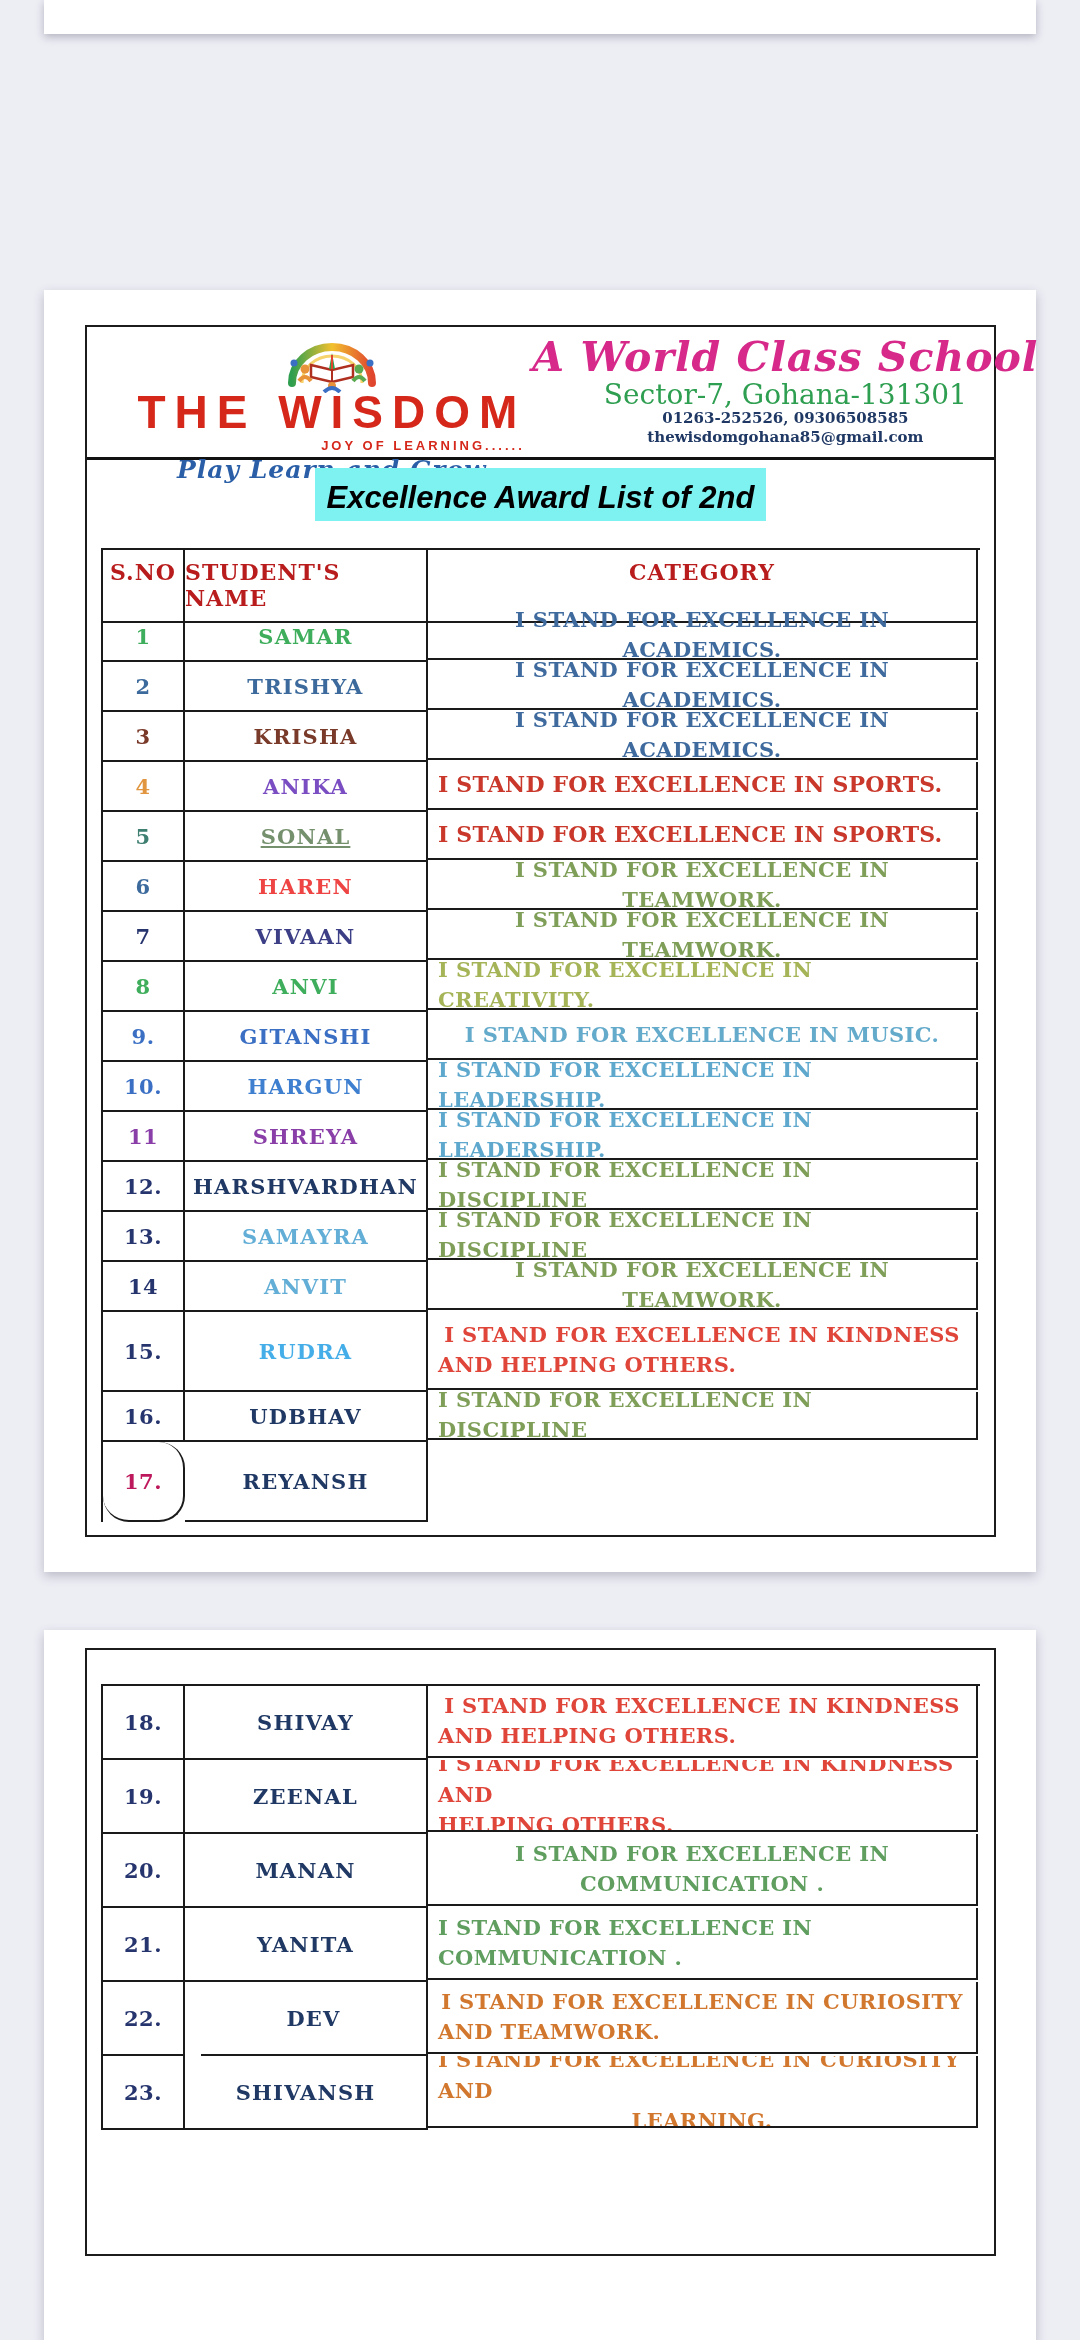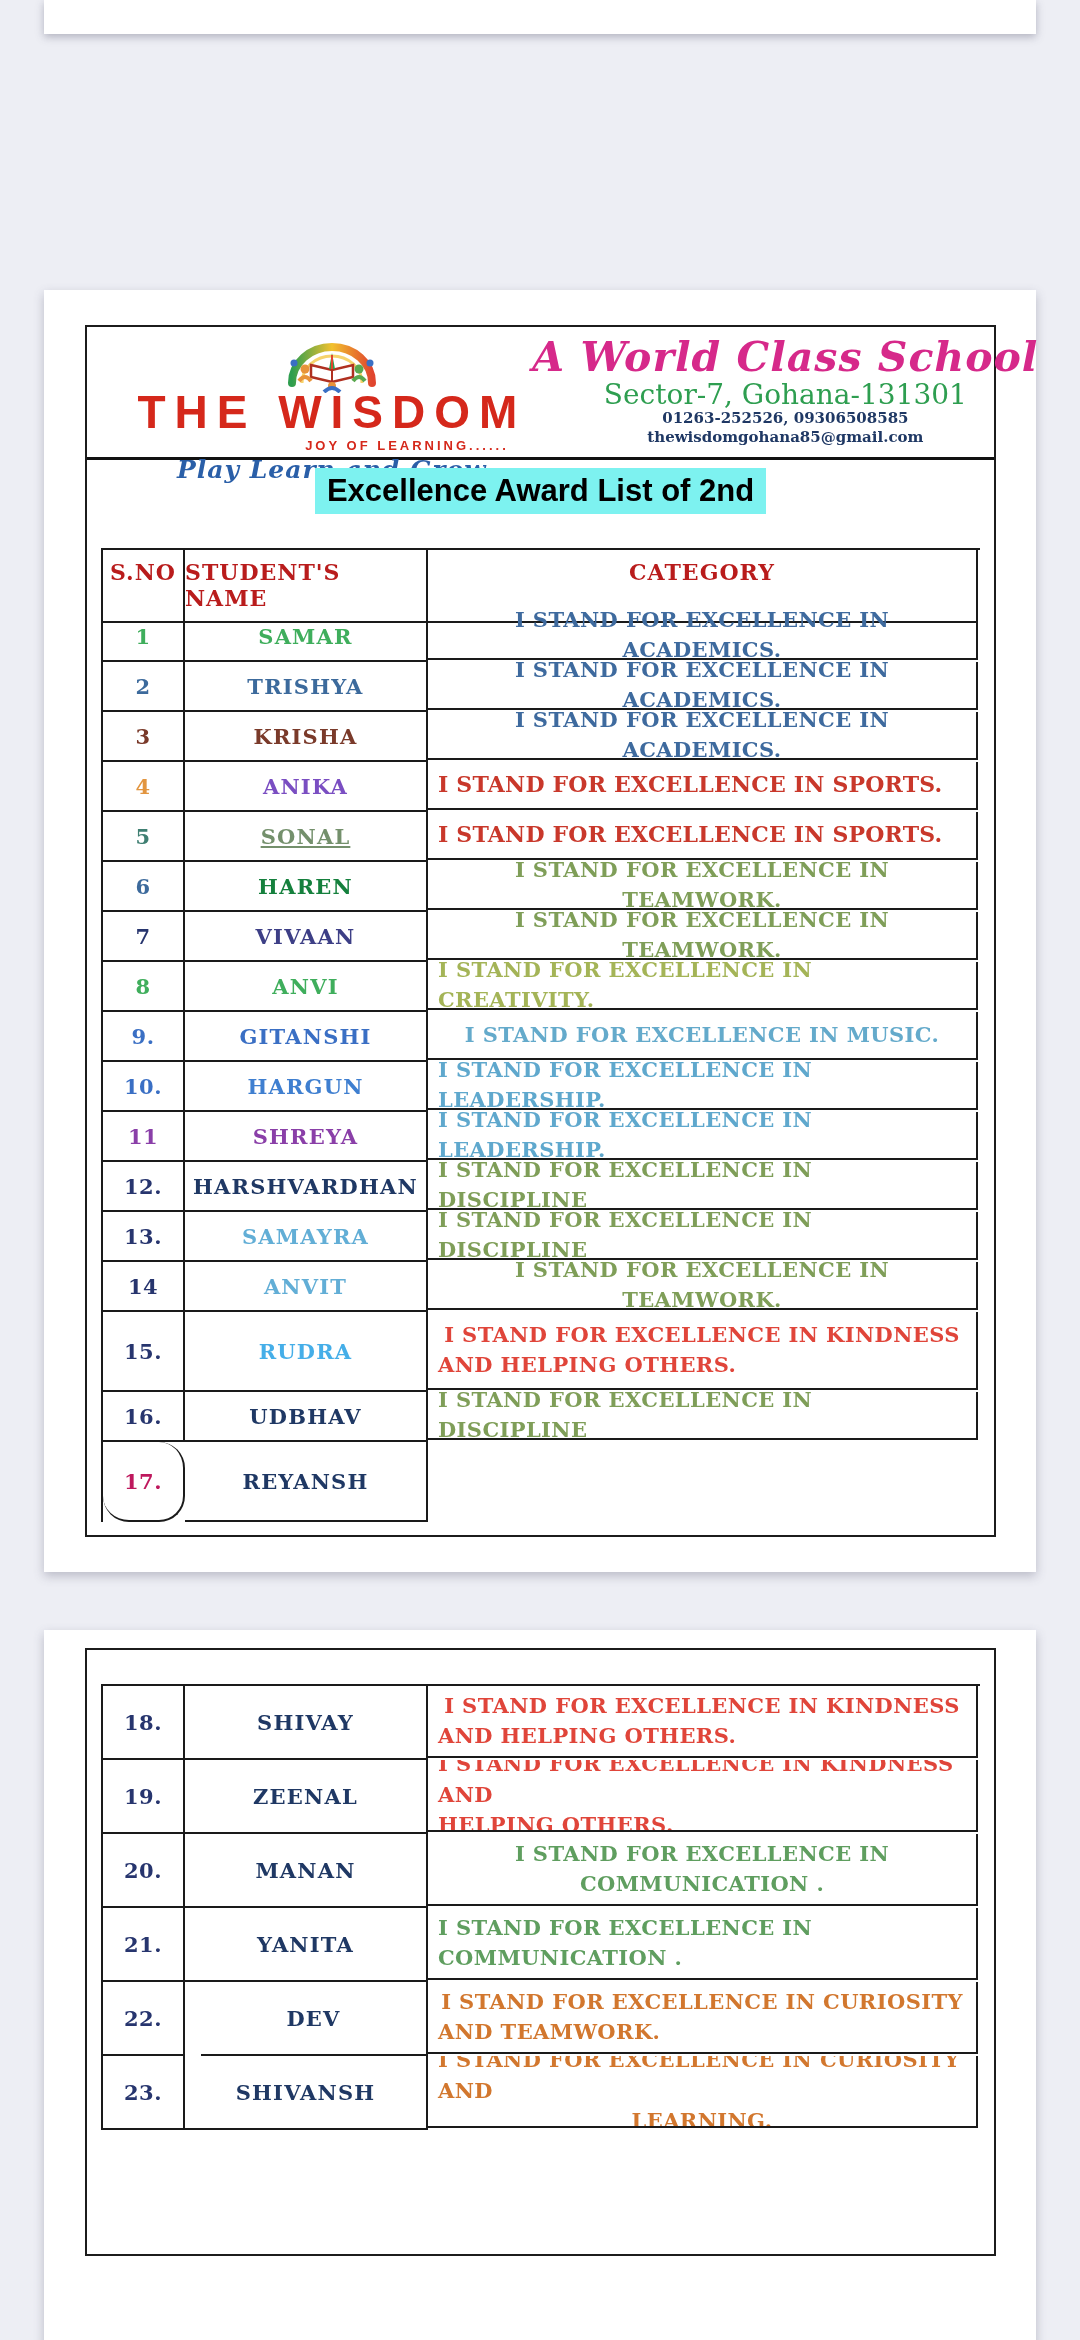--- a/index.html
+++ b/index.html
@@ -26,37 +26,38 @@
   
   .hdr{position:absolute;top:0;left:0;right:0;height:130px;border-bottom:3px solid #111;display:flex;}
   .hdr-left{width:54%;display:flex;flex-direction:column;align-items:center;justify-content:flex-start;padding-top:2px;}
   .hdr-right{width:46%;display:flex;flex-direction:column;align-items:center;justify-content:flex-start;padding-top:10px;}
   .brand{
     font-family:"Liberation Sans", sans-serif;font-weight:bold;
     font-size:46px;letter-spacing:9px;color:#d5281b;line-height:1;margin-top:-8px;white-space:nowrap;
   }
   .joy{
     font-family:"Liberation Sans", sans-serif;font-weight:bold;
-    font-size:13px;letter-spacing:3px;color:#d5281b;align-self:flex-end;margin-right:68px;margin-top:3px;
+    font-size:13px;letter-spacing:3px;color:#d5281b;align-self:flex-end;margin-right:52px;margin-top:3px;
   }
   .motto{
     font-style:italic;font-weight:bold;color:#2a5fa8;font-size:25px;margin-top:2px;letter-spacing:1px;
   }
   .banner{
     font-style:italic;font-weight:bold;color:#d6298a;font-size:41px;line-height:1.0;letter-spacing:1px;white-space:nowrap;
   }
   .addr{color:#2e9e50;font-size:28px;line-height:1.05;margin-top:2px;white-space:nowrap;}
   .phone,.email{color:#1f3864;font-weight:bold;font-size:15px;line-height:1.25;white-space:nowrap;}
 
   
   .title-row{position:absolute;top:141px;left:0;right:0;text-align:center;}
   .title-hl{
     display:inline-block;background:#7df2f0;color:#000;
     font-family:"Liberation Sans", sans-serif;font-weight:bold;font-size:31px;
-    padding:5px 12px 5px 12px;
+    padding:12px 12px 5px 12px;
+    font-style:italic;
   }
 
   
   .tbl{position:absolute;left:14px;width:877px;border-top:2px solid #1a1a1a;border-left:2px solid #1a1a1a;}
   .tbl.t1{top:221px;}
   .tbl.t2{top:34px;}
   .tr{display:grid;grid-template-columns:82px 243px 550px;}
   .td{
     border-right:2px solid #1a1a1a;border-bottom:2px solid #1a1a1a;
     display:flex;flex-direction:column;justify-content:center;align-items:center;
@@ -163,21 +164,21 @@
       </div>
       <div class="tr h-s">
         <div class="td sno" style="color: rgb(63, 127, 114);">5</div>
         <div class="td nm" style="color: rgb(116, 144, 108); text-decoration: underline;">SONAL</div>
         <div class="td cat hv" style="color: rgb(201, 56, 43);">
             <div class="cl left">I STAND FOR EXCELLENCE IN SPORTS.</div>
           </div>
       </div>
       <div class="tr h-s">
         <div class="td sno" style="color: rgb(60, 106, 156);">6</div>
-        <div class="td nm" style="color: #15803d;">HAREN</div>
+        <div class="td nm" style="color: #ef4444;">HAREN</div>
         <div class="td cat" style="color: rgb(127, 158, 88);">
             <div class="cl center">I STAND FOR EXCELLENCE IN TEAMWORK.</div>
           </div>
       </div>
       <div class="tr h-s">
         <div class="td sno" style="color: rgb(39, 53, 110);">7</div>
         <div class="td nm" style="color: rgb(61, 63, 134);">VIVAAN</div>
         <div class="td cat" style="color: rgb(127, 158, 88);">
             <div class="cl center">I STAND FOR EXCELLENCE IN TEAMWORK.</div>
           </div>

